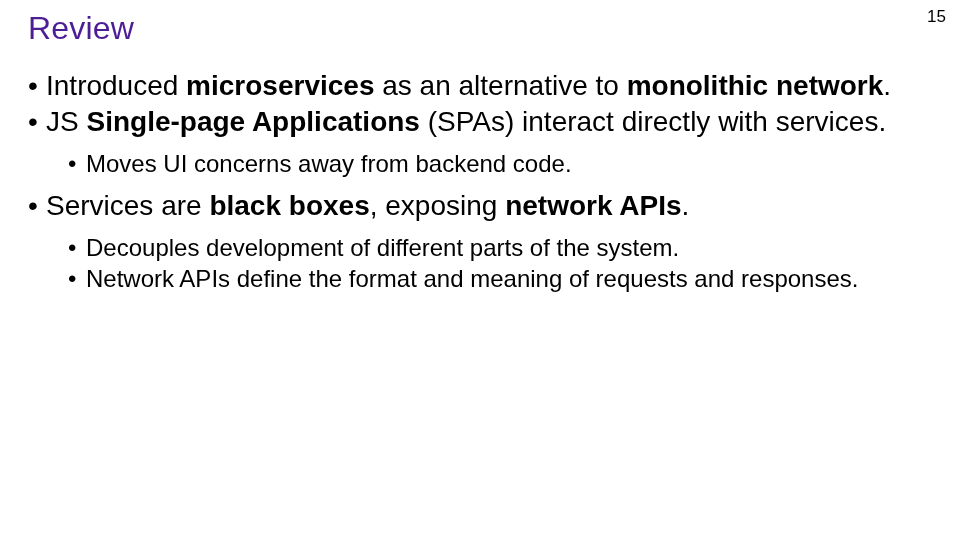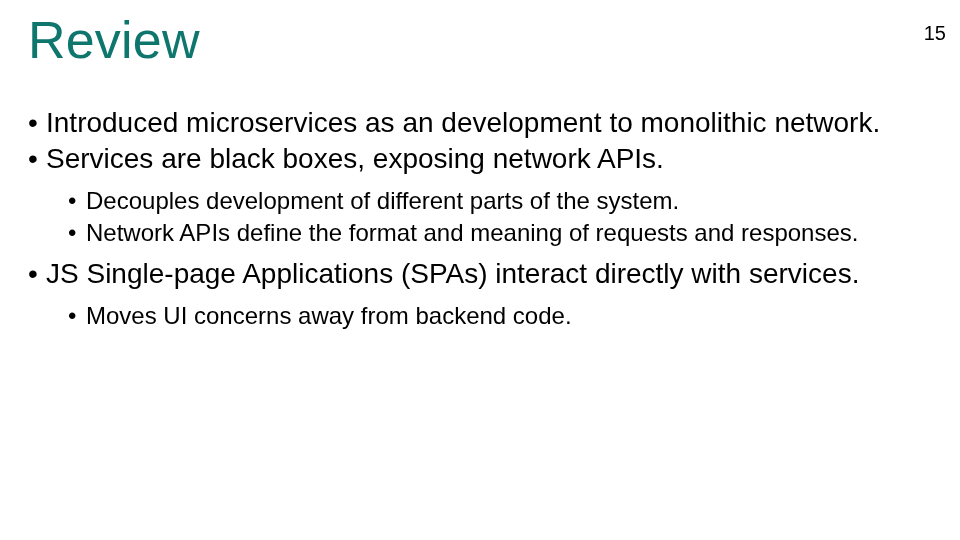--- a/index.html
+++ b/index.html
@@ -1,45 +1,45 @@
 <!DOCTYPE html>
 <html><head>
 <meta charset="utf-8">
 <style>
   * { margin: 0; padding: 0; box-sizing: border-box; }
   html, body { width: 960px; height: 540px; background: #fff; font-family: Arial, Helvetica, sans-serif; color: #000; }
   .slide { position: relative; width: 960px; height: 540px; padding: 8px 28px 0 28px; }
-  .pagenum { position: absolute; top: 22px; right: 14px; font-size: 20px; }
-  .title { color: #0f766e; font-size: 52px; font-weight: 400; margin-top: 2px; margin-bottom: 36px; letter-spacing: 0.2px; }
+  .pagenum { position: absolute; top: 7px; right: 14px; font-size: 17px; }
+  .title { color: #4c1d95; font-size: 32px; font-weight: 400; margin-top: 2px; margin-bottom: 22px; letter-spacing: 0.2px; }
   ul.top { list-style: none; font-size: 28px; line-height: 1.22; }
   ul.top > li { position: relative; padding-left: 18px; margin-bottom: 2px; }
   ul.top > li::before { content: "•"; position: absolute; left: 0; top: 0; }
   ul.sub { list-style: none; font-size: 24px; line-height: 1.22; margin: 10px 0 10px 22px; }
   ul.sub > li { position: relative; padding-left: 18px; margin-bottom: 2px; }
   ul.sub > li::before { content: "•"; position: absolute; left: 0; top: 0; }
-  .b { font-weight: 400; }
+  .b { font-weight: 700; }
 </style>
 </head>
 <body>
 
 <div class="slide">
   <div class="pagenum">15</div>
   <h1 class="title">Review</h1>
 
   <ul class="top">
     <li>
-      <span>Introduced </span><span class="b">microservices</span><span> as an development to </span><span class="b">monolithic network</span><span>.</span>
+      <span>Introduced </span><span class="b">microservices</span><span> as an alternative to </span><span class="b">monolithic network</span><span>.</span>
+    </li>
+    <li>
+      <span>JS </span><span class="b">Single-page Applications</span><span> (SPAs) interact directly with services.</span>
+      <ul class="sub">
+        <li><span>Moves UI concerns away from backend code.</span></li>
+      </ul>
     </li>
     <li>
       <span>Services are </span><span class="b">black boxes</span><span>, exposing </span><span class="b">network APIs</span><span>.</span>
       <ul class="sub">
         <li><span>Decouples development of different parts of the system.</span></li>
         <li><span>Network APIs define the format and meaning of requests and responses.</span></li>
       </ul>
     </li>
-    <li>
-      <span>JS </span><span class="b">Single-page Applications</span><span> (SPAs) interact directly with services.</span>
-      <ul class="sub">
-        <li><span>Moves UI concerns away from backend code.</span></li>
-      </ul>
-    </li>
   </ul>
 </div>
 
 </body></html>

